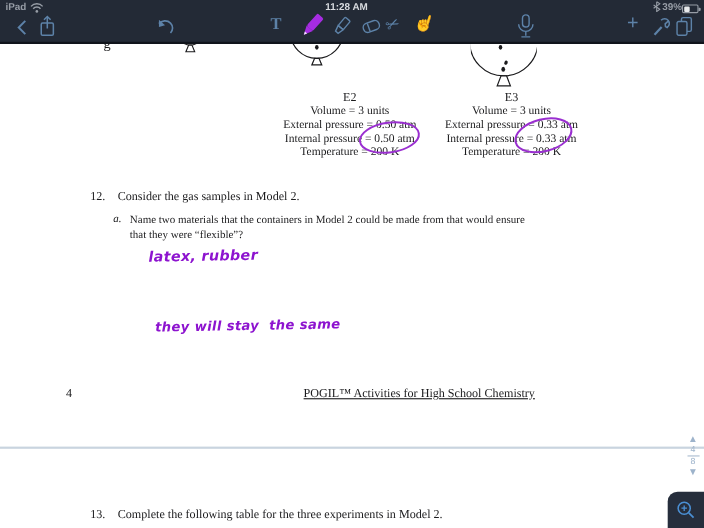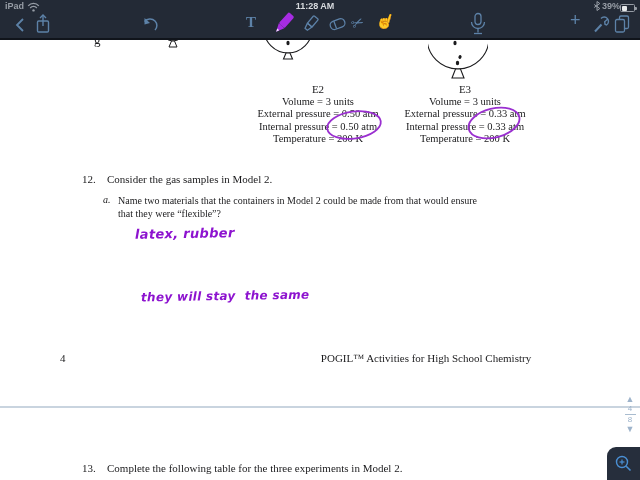--- a/index.html
+++ b/index.html
@@ -30,21 +30,21 @@
   .qrow{position:absolute;font-size:11px;}
   .qnum{display:inline-block;width:25px;}
   .subq{position:absolute;font-size:10px;}
   .sublabel{display:inline-block;width:15px;font-style:italic;vertical-align:top;}
   .subtext{display:inline-block;vertical-align:top;width:470px;line-height:13px;}
   .ink{position:absolute;font-family:"DejaVu Sans",sans-serif;color:#8d13cf;
        transform:rotate(-1deg);letter-spacing:0.3px;font-weight:bold;}
   .ink-a{font-size:13px;font-style:italic;}
   .ink-b{font-size:12px;font-style:italic;white-space:pre;}
   .footer-page{position:absolute;left:60px;top:312px;font-size:11px;}
-  .footer-pub{position:absolute;left:276px;top:312px;width:300px;text-align:center;font-size:11px;}
+  .footer-pub{position:absolute;left:276px;top:312px;width:300px;text-align:left;font-size:11px;text-decoration:underline;}
   .page-divider{position:absolute;left:0;top:366px;width:640px;height:1.5px;background:#c9d4df;}
   .page-nav{position:absolute;left:619px;top:354px;width:22px;text-align:center;
             font-family:"Liberation Sans",sans-serif;color:#9db3cb;z-index:10;}
   .page-nav .arrow{font-size:9px;line-height:10px;cursor:pointer;}
   .page-nav .num{font-size:8px;line-height:9px;}
   .page-nav .cur{display:inline-block;width:11px;border-bottom:1px solid #a9bccf;padding-bottom:1px;}
   .zoom-btn{position:absolute;left:607px;top:407px;width:33px;height:33px;background:#262e3c;
             border-radius:9px 0 0 0;z-index:20;}
   .zoom-btn svg{display:block;margin:7px auto 0;}
 </style>

